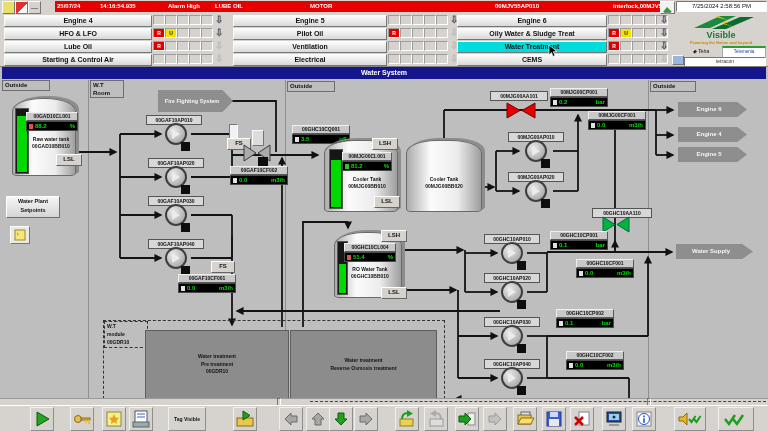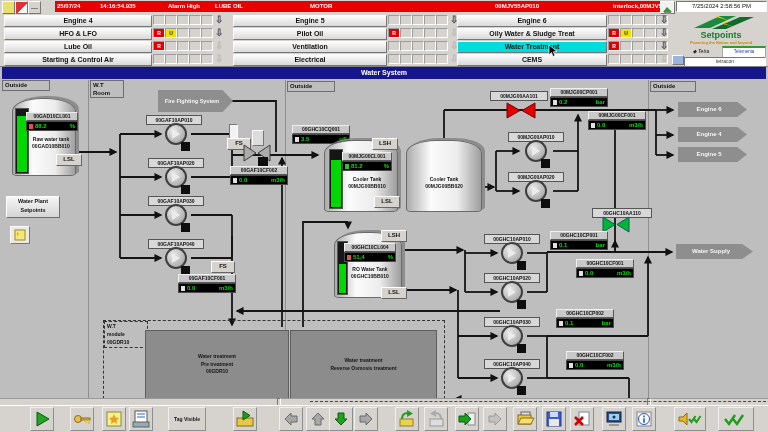--- a/index.html
+++ b/index.html
@@ -196,21 +196,21 @@
       <span class="cell"></span>
     </div>
   <div class="abs narw dim" style="left:660px;top:53px;">⇩</div>
   <div class="abs raised" style="left:672px;top:55px;width:10px;height:8px;background:#9ab6e0;"></div>
 
   <svg class="abs" style="left:692px;top:15px;" width="62" height="15">
     <polygon points="2,13 28,1 44,1 18,13" fill="#1a8a3c"></polygon>
     <polygon points="20,14 48,2 62,2 34,14" fill="#0d6b2c"></polygon>
     <path d="M26,1 L38,6 L30,8 L46,13 L31,9 L39,6 L24,2 Z" fill="#f5c400"></path>
   </svg>
-  <div class="abs" style="left:676px;top:30px;width:90px;text-align:center;font-size:9px;font-weight:bold;color:#157a33;">Setpoints</div>
+  <div class="abs" style="left:676px;top:30px;width:90px;text-align:center;font-size:9px;font-weight:bold;color:#157a33;">Visible</div>
   <div class="abs" style="left:676px;top:40px;width:90px;text-align:center;font-size:4px;font-weight:bold;color:#cc8a00;white-space:nowrap;">Powering the Nation and beyond</div>
   <div class="abs" style="left:684px;top:46px;width:34px;height:10px;font-size:5px;font-style:italic;color:#111;line-height:10px;text-align:center;"><span style="color:#222;">◆</span>&nbsp;<span>Tetra</span></div>
   <div class="abs" style="left:722px;top:46px;width:42px;height:10px;background:#fff;border:1px solid #aaa;border-top:2px solid #2d9e2d;font-size:4.5px;color:#2244aa;line-height:8px;text-align:center;">Telemenia</div>
   <div class="abs sunken" style="left:684px;top:57px;width:80px;height:8px;background:#fff;font-size:5px;line-height:7px;text-align:center;color:#333;">tetracon</div>
 
   <div class="abs" style="left:0;top:66px;width:768px;height:332px;background:#bebebe;border-top:1px solid #808080;"></div>
   <div class="abs titlebar" style="left:2px;top:67px;width:764px;height:12px;">Water System</div>
 
   <div class="abs zline" style="left:88px;top:80px;height:318px;"></div>
   <div class="abs zline" style="left:285px;top:80px;height:318px;"></div>

